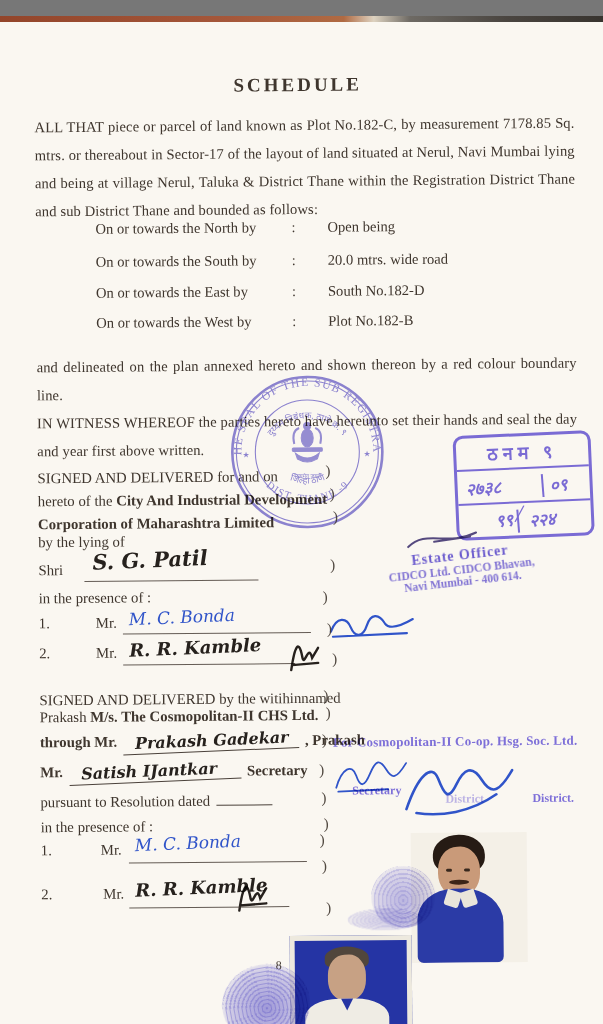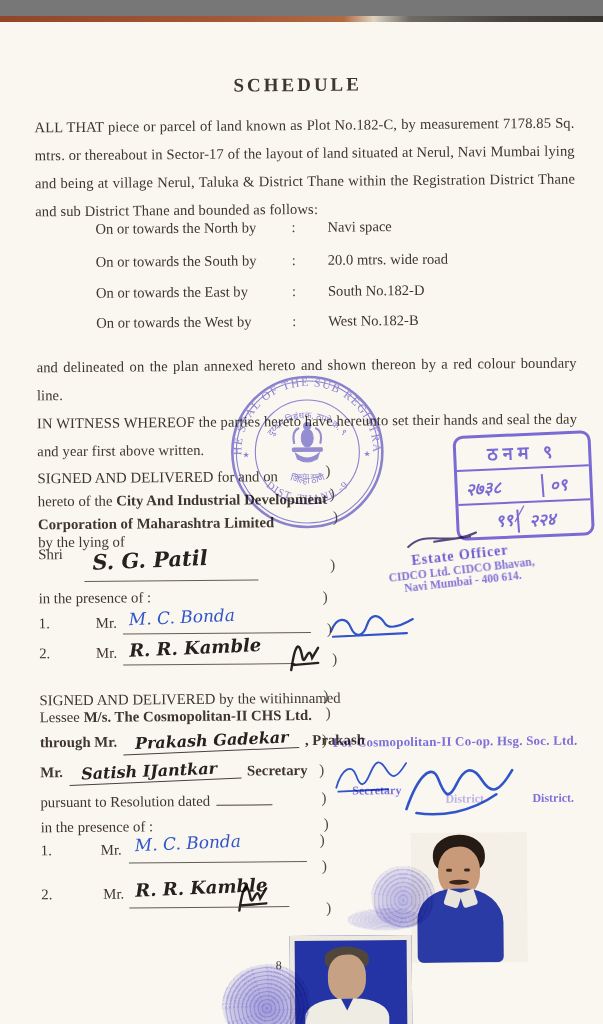--- a/index.html
+++ b/index.html
@@ -96,50 +96,50 @@
   <div class="content">
 
     <div class="title">SCHEDULE</div>
 
     <div class="para p1">ALL THAT piece or parcel of land known as Plot No.182-C, by measurement 7178.85 Sq. mtrs. or thereabout in Sector-17 of the layout of land situated at Nerul, Navi Mumbai lying and being at village Nerul, Taluka &amp; District Thane within the Registration District Thane and sub District Thane and bounded as follows:</div>
 
     <div>
       <div class="brow" style="top:203px">
         <span class="blabel">On or towards the North by</span>
         <span class="bcolon">:</span>
-        <span class="bvalue">Navi space</span>
+        <span class="bvalue">Open being</span>
       </div>
       <div class="brow" style="top:236px">
         <span class="blabel">On or towards the South by</span>
         <span class="bcolon">:</span>
         <span class="bvalue">20.0 mtrs. wide road</span>
       </div>
       <div class="brow" style="top:267px">
         <span class="blabel">On or towards the East by</span>
         <span class="bcolon">:</span>
         <span class="bvalue">South No.182-D</span>
       </div>
       <div class="brow" style="top:297px">
         <span class="blabel">On or towards the West by</span>
         <span class="bcolon">:</span>
-        <span class="bvalue">West No.182-B</span>
+        <span class="bvalue">Plot No.182-B</span>
       </div>
     </div>
 
     <div class="para p2">and delineated on the plan annexed hereto and shown thereon by a red colour boundary line.</div>
     <div class="para p3">IN WITNESS WHEREOF the parties hereto have hereunto set their hands and seal the day and year first above written.</div>
 
     <div class="line" style="left:38px;top:452px">SIGNED AND DELIVERED for and on</div>
     <div class="line" style="left:38px;top:475px">
       <span>hereto of the </span><span class="b">City And Industrial Development</span>
     </div>
     <div class="line b" style="left:38px;top:498px">Corporation of Maharashtra Limited</div>
     <div class="line" style="left:38px;top:516px">by the lying of</div>
 
-    <div class="line" style="left:38px;top:528px">Shri</div>
+    <div class="line" style="left:38px;top:544px">Shri</div>
     <span class="hw hw-black" style="position:absolute;left:92px;top:530px;font-size:21px">S. G. Patil</span>
     <div class="uline" style="left:84px;top:563px;width:174px"></div>
 
     <div class="line" style="left:38px;top:572px">in the presence of :</div>
 
     <div class="line" style="left:38px;top:597px">1.</div>
     <div class="line" style="left:95px;top:597px">Mr.</div>
     <span class="hw hw-blue" style="position:absolute;left:128px;top:590px;font-size:17px">M. C. Bonda</span>
     <div class="uline" style="left:122px;top:616px;width:188px"></div>
 
@@ -201,21 +201,21 @@
       <div class="es-l1">Estate Officer</div>
       <div class="es-l2">CIDCO Ltd. CIDCO Bhavan,</div>
       <div class="es-l3">Navi Mumbai - 400 614.</div>
     </div>
     <svg class="sig" style="left:326px;top:594px" width="92" height="32" viewBox="0 0 92 32">
       <path d="M4,22 C10,6 20,8 24,18 S36,28 40,16 S52,4 58,14 C62,20 72,18 86,10 M6,27 L80,24" fill="none" stroke="#3054c9" stroke-width="2.2" stroke-linecap="round"></path>
     </svg>
 
     <div class="line" style="left:38px;top:674px">SIGNED AND DELIVERED by the witihinnamed</div>
     <div class="line" style="left:38px;top:691px">
-      <span>Lessee </span><span class="b">M/s. The Cosmopolitan-II CHS Ltd.</span>
+      <span>Prakash </span><span class="b">M/s. The Cosmopolitan-II CHS Ltd.</span>
     </div>
 
     <div class="inline-sign-row" style="left:38px;top:714px">
       <span class="b">through Mr.</span>
       <span class="fill-name hw hw-black" style="font-size:16px">Prakash Gadekar</span>
       <span class="b">, Prakash</span>
     </div>
 
     <div class="inline-sign-row" style="left:38px;top:744px">
       <span class="b">Mr.</span>

